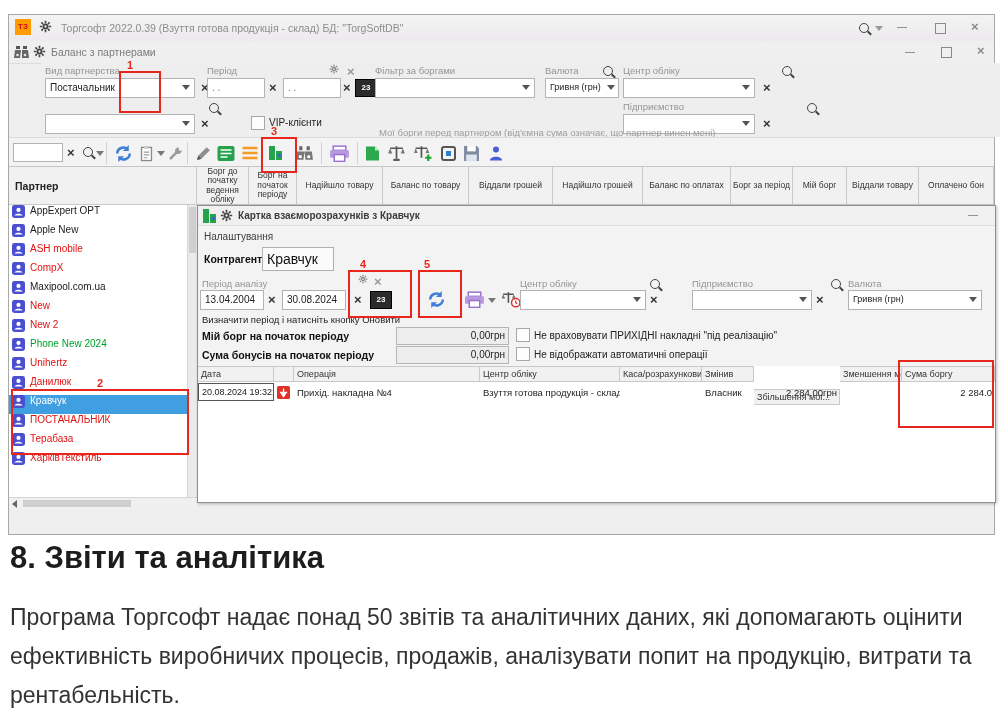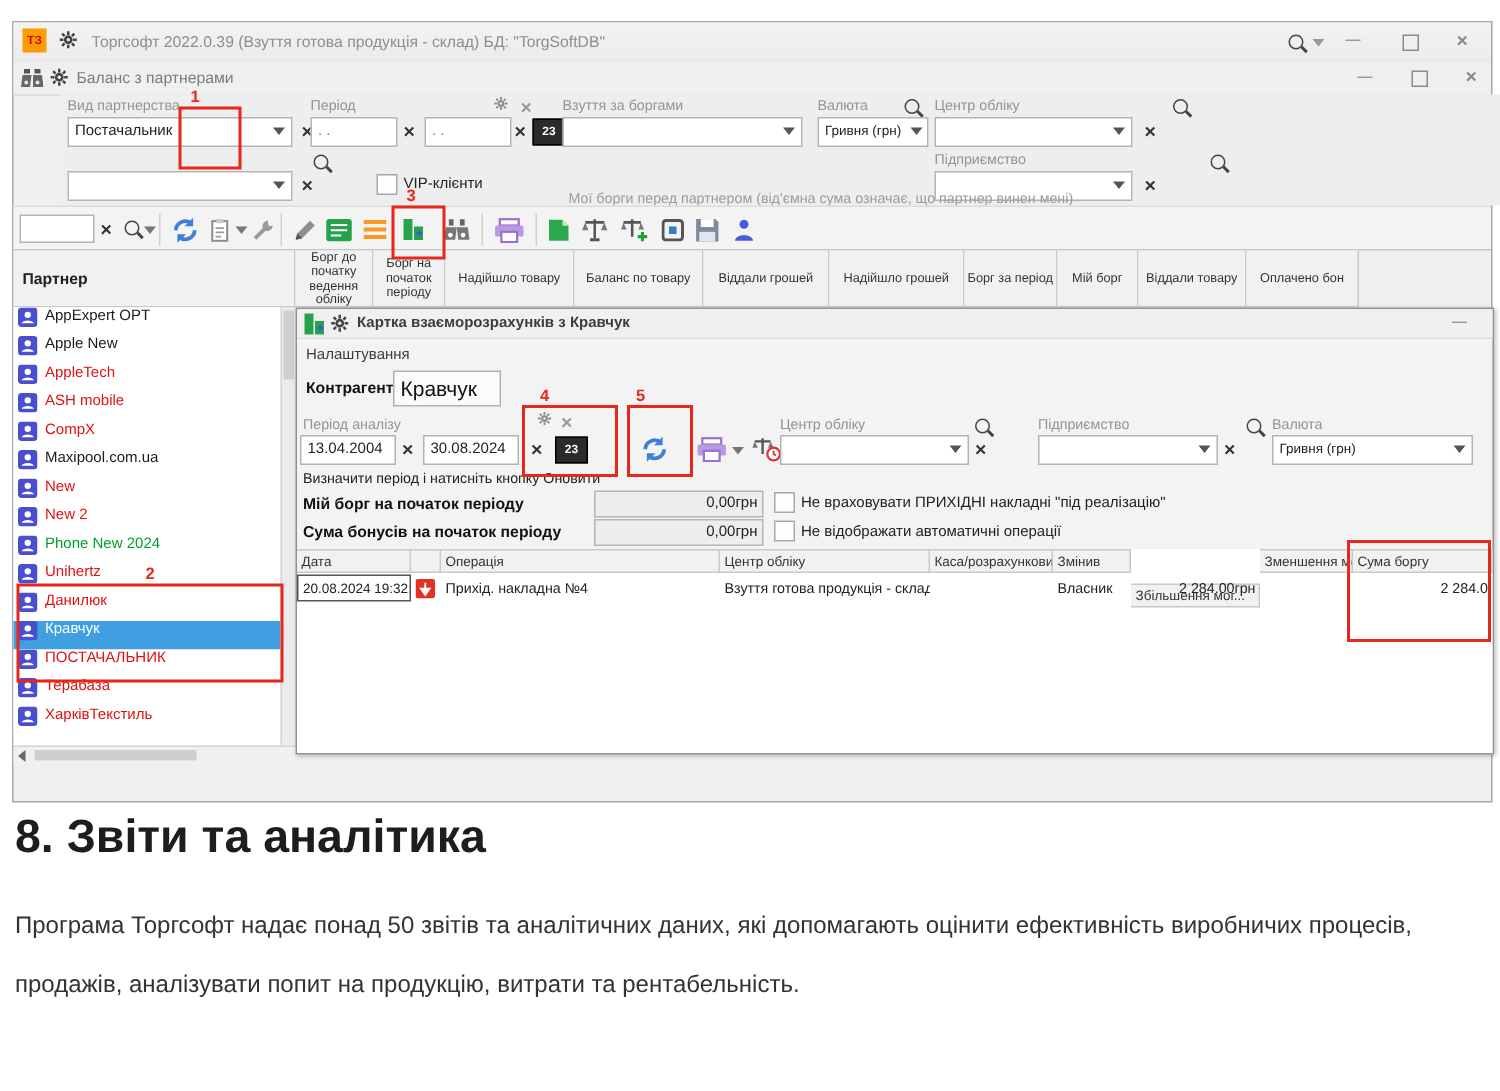--- a/index.html
+++ b/index.html
@@ -50,21 +50,21 @@
   .cardtitle{left:0;top:0;width:100%;height:19px;background:#f1f0f1;border-bottom:1px solid #ddd;}
   .ihcell{height:16px;background:#f1f1f1;border-right:1px solid #c9c9c9;border-top:1px solid #c9c9c9;
     border-bottom:1px solid #c9c9c9;font-size:9px;color:#333;display:flex;align-items:center;
     padding:0 3px;box-sizing:border-box;white-space:nowrap;overflow:hidden;}
   .ircell{height:18px;font-size:9.5px;color:#222;display:flex;align-items:center;padding:0 3px;
     box-sizing:border-box;white-space:nowrap;overflow:hidden;}
   .boldlbl{font-weight:bold;font-size:10.5px;color:#111;white-space:nowrap;}
   .smalltxt{font-size:10px;color:#222;white-space:nowrap;}
   
   .heading{left:10px;top:540px;font-size:31px;font-weight:bold;color:#1d1d1d;}
-  .para{left:10px;top:598px;width:978px;font-size:16px;line-height:39px;color:#333;}
+  .para{left:10px;top:598px;width:978px;font-size:23px;line-height:39px;color:#333;}
   .larr{width:0;height:0;border-top:4px solid transparent;border-bottom:4px solid transparent;
     border-right:5px solid #666;}
 </style>
 </head>
 <body>
 
 <div class="a app">
 
   <div class="a titlebar">
     <div class="a" style="left:6px;top:4px;width:16px;height:16px;background:#ff9c00;color:#cf1010;
@@ -118,21 +118,21 @@
     <div class="a combo" style="left:166px;top:15px;width:56px;height:18px;">
       <span class="val" style="color:#777;">. .</span>
     </div>
     <span class="a xc" style="left:228px;top:20px;"></span>
     <div class="a combo" style="left:242px;top:15px;width:56px;height:18px;">
       <span class="val" style="color:#777;">. .</span>
     </div>
     <span class="a xc" style="left:302px;top:20px;"></span>
     <div class="a cal" style="left:314px;top:16px;">23</div>
 
-    <span class="a lbl" style="left:334px;top:2px;">Взуття за боргами</span>
+    <span class="a lbl" style="left:334px;top:2px;">Фільтр за боргами</span>
     <div class="a combo" style="left:334px;top:15px;width:158px;height:18px;">
       <span class="a crt" style="right:4px;top:6px;"></span>
     </div>
 
     <span class="a lbl" style="left:504px;top:2px;">Валюта</span>
     <span class="a mag" style="left:562px;top:3px;"></span>
     <div class="a combo" style="left:504px;top:15px;width:72px;height:18px;">
       <span class="val" style="font-size:9px;">Гривня (грн)</span>
       <span class="a crt" style="right:3px;top:6px;"></span>
     </div>
@@ -249,20 +249,21 @@
        border-right:1px solid #c9c9c9;border-bottom:1px solid #c9c9c9;box-sizing:border-box;">
     <span class="a" style="left:6px;top:13px;font-weight:bold;font-size:10.5px;">Партнер</span>
   </div>
   <div class="a" style="left:188px;top:152px;width:797px;height:38px;display:flex;" id="main-columns">
       <div class="mhcell" style="width: 52px;">Борг до початку ведення обліку</div>
       <div class="mhcell" style="width: 48px;">Борг на початок періоду</div>
       <div class="mhcell" style="width: 86px;">Надійшло товару</div>
       <div class="mhcell" style="width: 86px;">Баланс по товару</div>
       <div class="mhcell" style="width: 84px;">Віддали грошей</div>
       <div class="mhcell" style="width: 90px;">Надійшло грошей</div>
+      <div class="mhcell" style="width: 88px;">Баланс по оплатах</div>
       <div class="mhcell" style="width: 62px;">Борг за період</div>
       <div class="mhcell" style="width: 54px;">Мій борг</div>
       <div class="mhcell" style="width: 72px;">Віддали товару</div>
       <div class="mhcell" style="width: 75px;">Оплачено бон</div>
     </div>
 
   <div class="a" style="left:0;top:190px;width:178px;height:292px;background:#fff;" id="partner-list">
       <div class="prow">
         <span class="picon"><svg width="13" height="13" viewBox="0 0 16 16">
             <rect width="16" height="16" rx="3" fill="#4a4fd0"></rect>
@@ -271,28 +272,20 @@
           </svg></span>
         <span class="pname ">AppExpert OPT</span>
       </div>
       <div class="prow">
         <span class="picon"><svg width="13" height="13" viewBox="0 0 16 16">
             <rect width="16" height="16" rx="3" fill="#4a4fd0"></rect>
             <circle cx="8" cy="6" r="2.6" fill="#fff"></circle>
             <path d="M3 13c1-3 9-3 10 0z" fill="#fff"></path>
           </svg></span>
         <span class="pname ">Apple New</span>
-      </div>
-      <div class="prow">
-        <span class="picon"><svg width="13" height="13" viewBox="0 0 16 16">
-            <rect width="16" height="16" rx="3" fill="#4a4fd0"></rect>
-            <circle cx="8" cy="6" r="2.6" fill="#fff"></circle>
-            <path d="M3 13c1-3 9-3 10 0z" fill="#fff"></path>
-          </svg></span>
-        <span class="pname red">AppleTech</span>
       </div>
       <div class="prow">
         <span class="picon"><svg width="13" height="13" viewBox="0 0 16 16">
             <rect width="16" height="16" rx="3" fill="#4a4fd0"></rect>
             <circle cx="8" cy="6" r="2.6" fill="#fff"></circle>
             <path d="M3 13c1-3 9-3 10 0z" fill="#fff"></path>
           </svg></span>
         <span class="pname red">ASH mobile</span>
       </div>
       <div class="prow">

